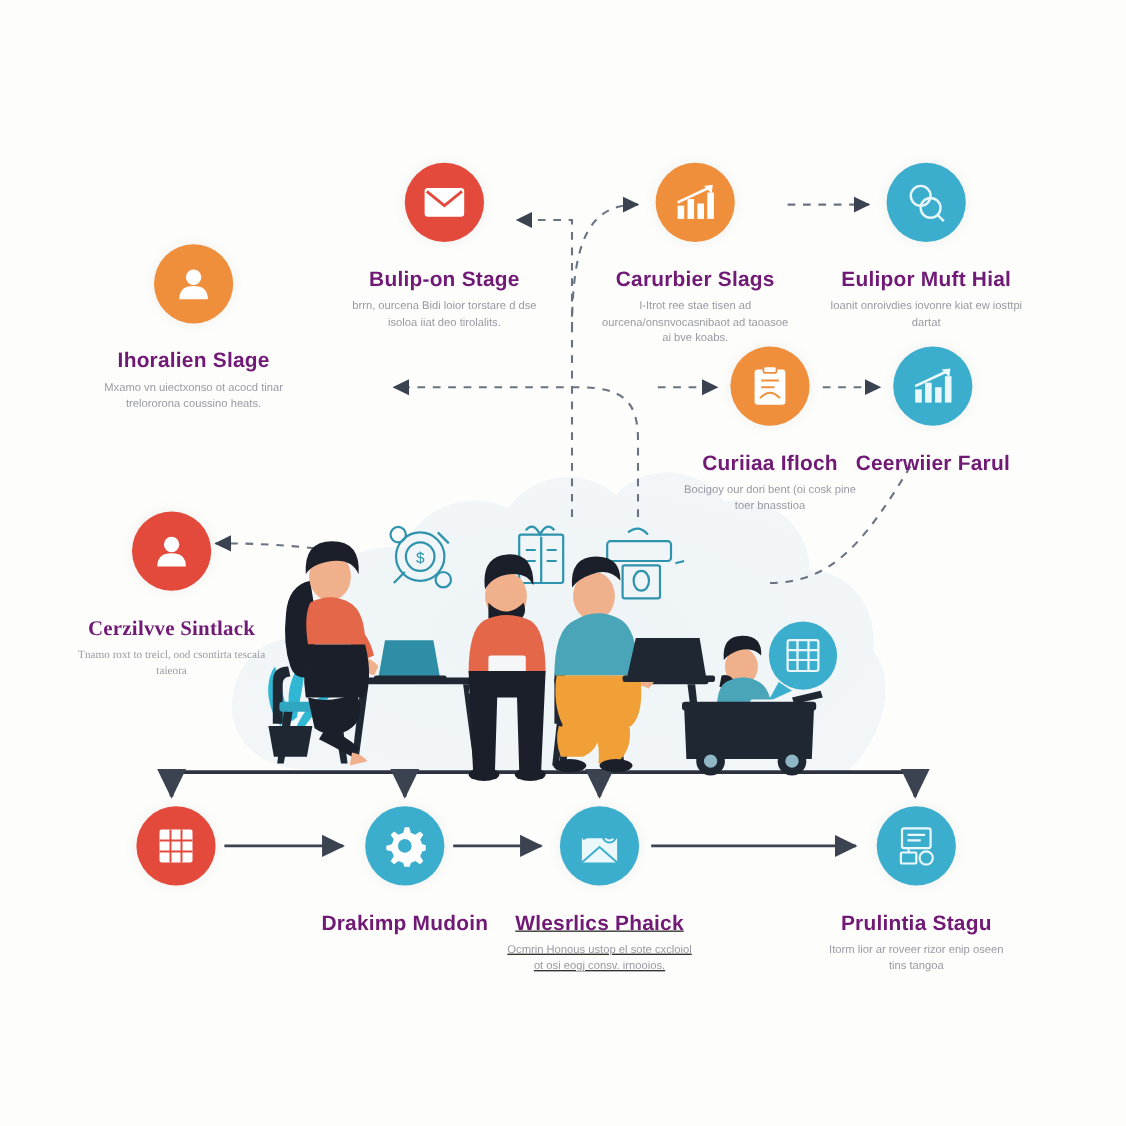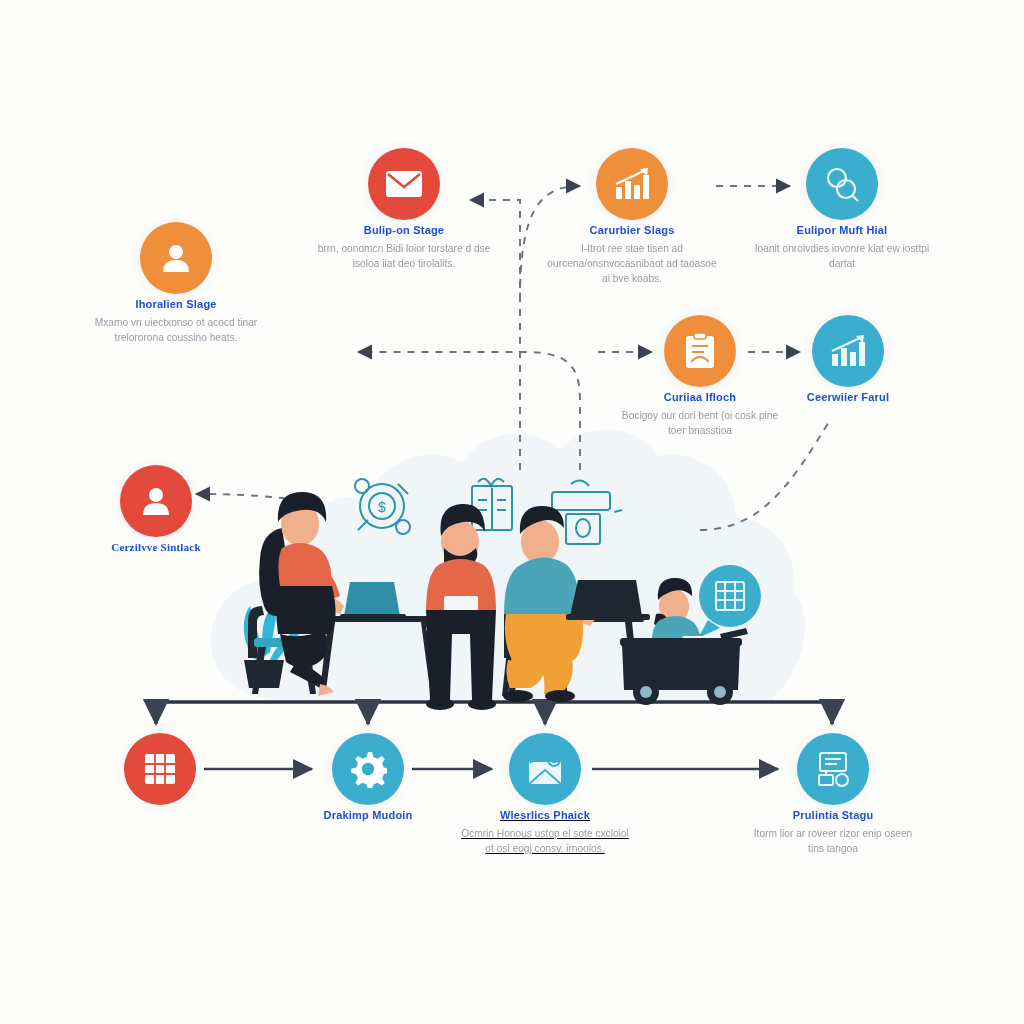--- a/index.html
+++ b/index.html
@@ -18,22 +18,22 @@
     width:72px;height:72px;border-radius:50%;
     margin:0 auto;
     display:flex;align-items:center;justify-content:center;
     box-shadow:0 0 14px rgba(0,0,0,0.06);
   }
   .bubble.red{background:#e34a3c;}
   .bubble.orange{background:#ef8f3c;}
   .bubble.blue{background:#3caecd;}
   .bubble svg{display:block;}
   .n-title{
-    margin-top:4px;
-    font-size:11px;font-weight:bold;color:#1d4ed8;
+    margin-top:24px;
+    font-size:19px;font-weight:bold;color:#701a75;
     letter-spacing:.2px;line-height:1.2;
   }
   .n-body{
     margin-top:5px;
     font-size:10.2px;color:#9a9aa4;line-height:1.45;
     padding:0 22px;
   }
 
   
   #scene{position:absolute;left:222px;top:438px;width:580px;height:272px;}
@@ -246,21 +246,21 @@
   </div>
 
   <div class="node" style="left:404px;top:148px;">
     <div class="bubble red">
       <svg width="38" height="30" viewBox="0 0 38 30">
           <rect x="1" y="2" width="36" height="26" rx="3" fill="#fff"></rect>
           <path d="M3,5 L19,18 L35,5" fill="none" stroke="#e34a3c" stroke-width="2.6"></path>
         </svg>
     </div>
     <div class="n-title">Bulip-on Stage</div>
-    <div class="n-body">brrn, oonomcn Bidi loior torstare d dse isoloa iiat deo tirolalits.</div>
+    <div class="n-body">brrn, ourcena Bidi loior torstare d dse isoloa iiat deo tirolalits.</div>
   </div>
 
   <div class="node" style="left:632px;top:148px;">
     <div class="bubble orange">
       <svg width="38" height="34" viewBox="0 0 38 34">
         <rect x="3" y="20" width="6" height="12" fill="#fff"></rect>
           <rect x="12" y="14" width="6" height="18" fill="#fff"></rect>
         <rect x="21" y="18" width="6" height="14" fill="#fff"></rect>
           <rect x="30" y="8" width="6" height="24" fill="#fff"></rect>
         <path d="M3,17 L33,3" stroke="#fff" stroke-width="2.4" fill="none"></path>
@@ -312,20 +312,21 @@
   </div>
 
   <div class="node" style="left:156px;top:465px;font-family:Liberation Serif, serif;">
     <div class="bubble red">
       <svg width="36" height="36" viewBox="0 0 36 36">
           <circle cx="18" cy="12" r="7" fill="#fff"></circle>
           <path d="M5,32 q0,-12 13,-12 q13,0 13,12 Z" fill="#fff"></path>
         </svg>
     </div>
     <div class="n-title">Cerzilvve Sintlack</div>
+    <div class="n-body">Tnamo roxt to treicl, ood csontirta tescaia taieora</div>
   </div>
 
   <div class="node" style="left:160px;top:733px;">
     <div class="bubble red">
       <svg width="34" height="34" viewBox="0 0 34 34">
         <rect x="2" y="2" width="30" height="30" rx="2" fill="#fff"></rect>
         <g stroke="#e34a3c" stroke-width="1.8">
             <path d="M2,12 L32,12 M2,22 L32,22 M12,2 L12,32 M22,2 L22,32"></path>
           </g>
       </svg>

